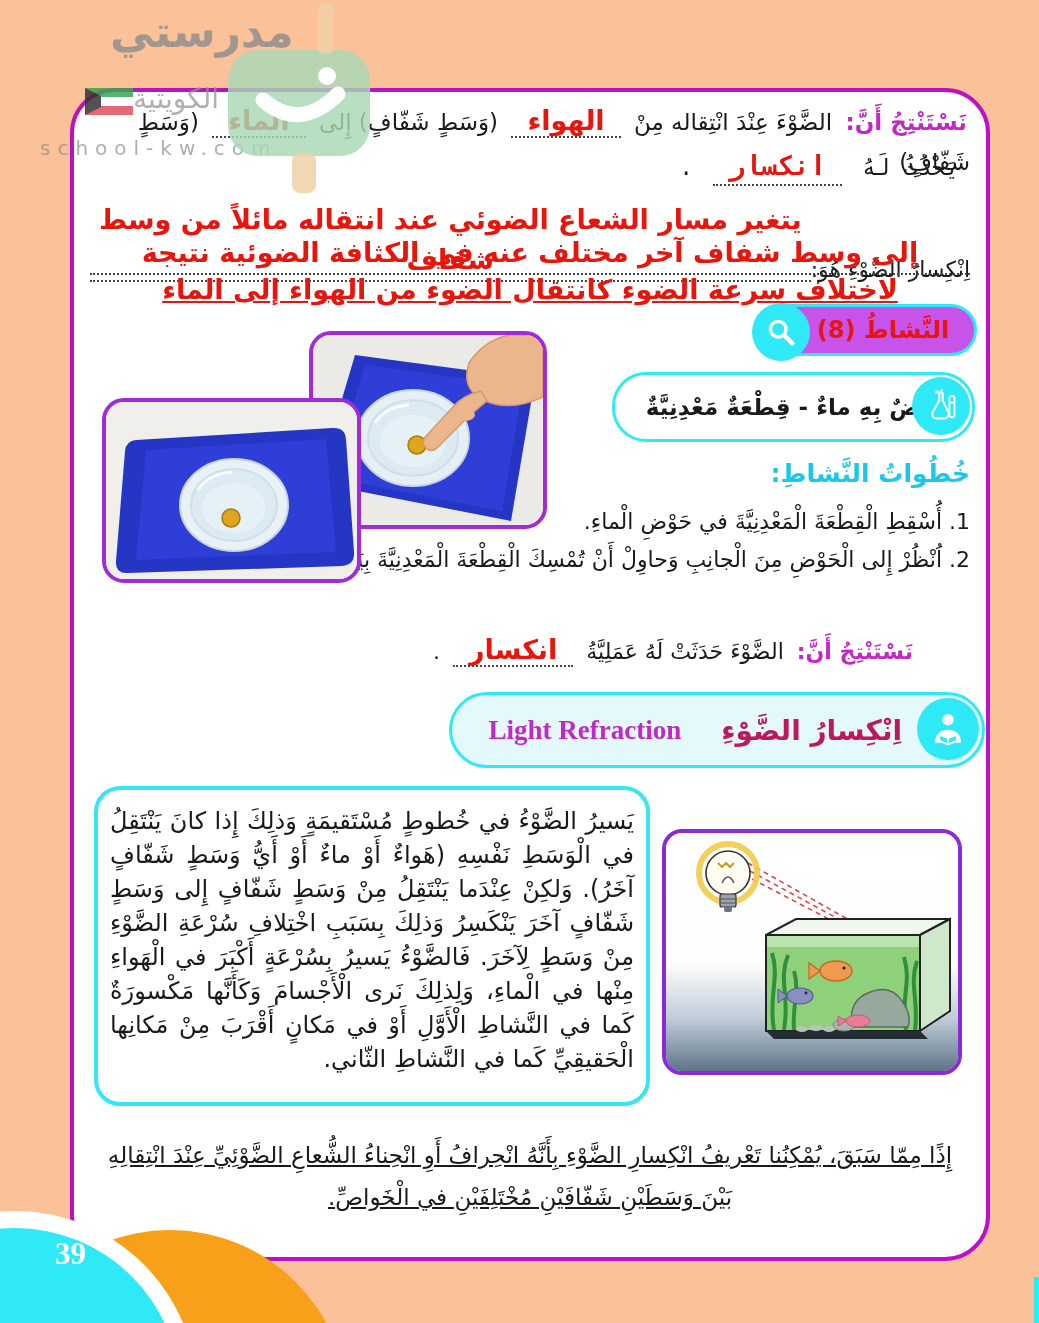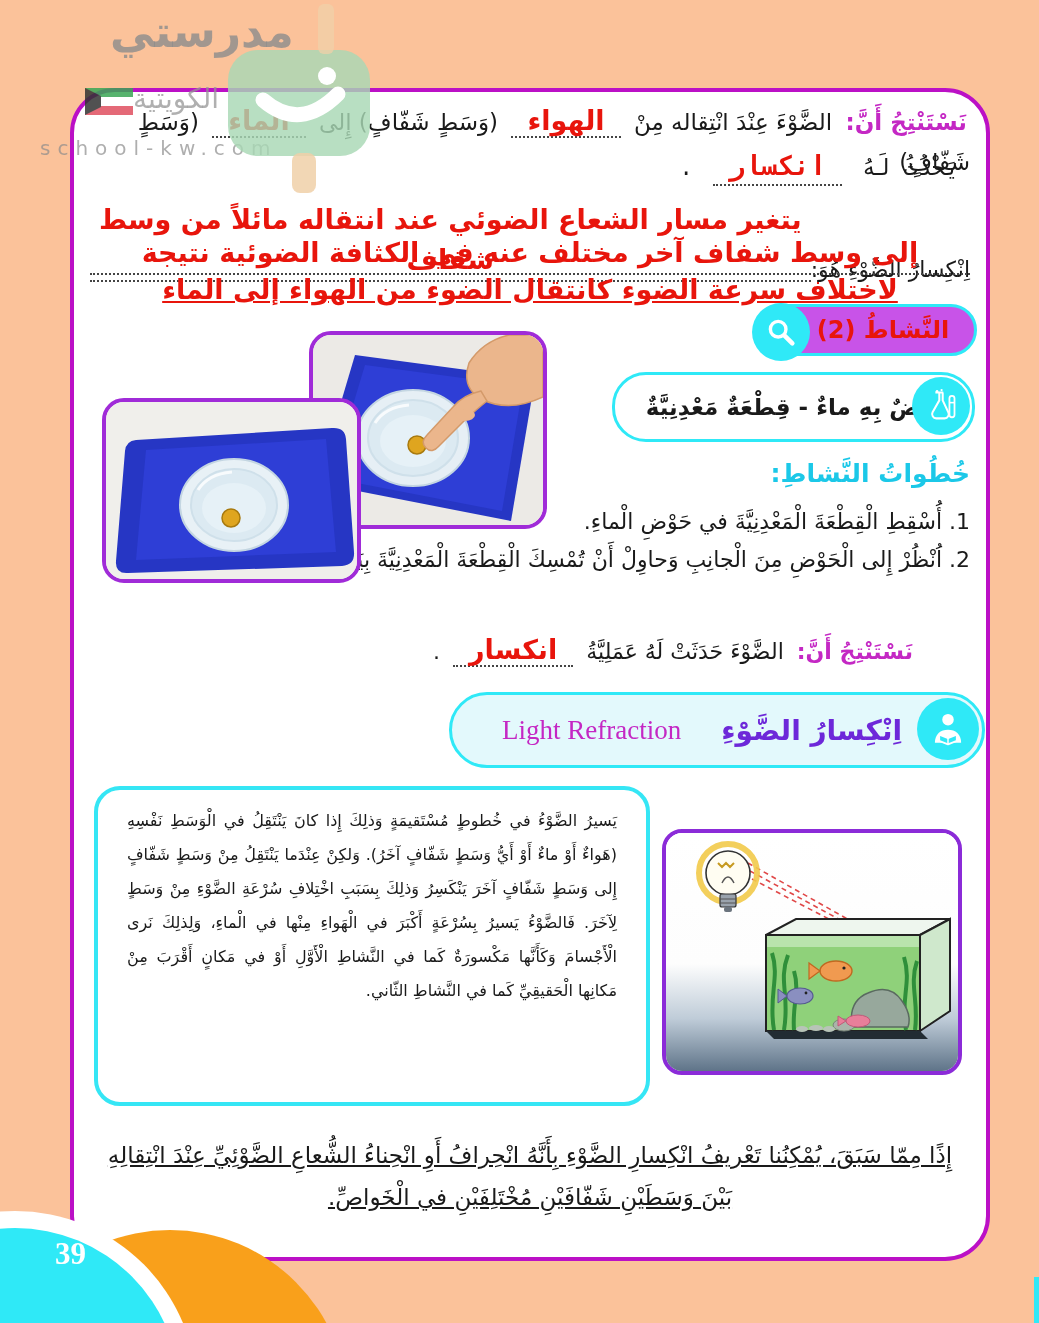--- a/index.html
+++ b/index.html
@@ -56,28 +56,28 @@
   
   .refr-pill{
     left:375px;top:600px;width:530px;height:70px;
     background:#E3F9FC;border:3px solid #2FE9F7;border-radius:38px;
     display:flex;flex-direction:row;align-items:center;direction:rtl;
   }
   .refr-circle{
     position:absolute;right:3px;top:3px;width:62px;height:62px;border-radius:50%;
     background:#2FE9F7;display:flex;align-items:center;justify-content:center;
   }
-  .refr-ar{color:#6d28d9;font-weight:bold;font-size:28px;margin-right:80px;}
-  .refr-en{color:#C428C4;font-weight:normal;font-size:27px;font-family:"Liberation Serif",serif;margin-right:40px;direction:ltr;}
+  .refr-ar{color:#be185d;font-weight:bold;font-size:28px;margin-right:80px;}
+  .refr-en{color:#C428C4;font-weight:bold;font-size:27px;font-family:"Liberation Serif",serif;margin-right:40px;direction:ltr;}
   
   .para-box{
     left:20px;top:694px;width:556px;height:320px;
     border:4px solid #35E6F5;border-radius:26px;background:#fff;
-    padding:14px 29px;box-sizing:border-box;
-    font-size:16px;line-height:34px;text-align:justify;text-align-last:right;
+    padding:14px 12px;box-sizing:border-box;
+    font-size:24px;line-height:34px;text-align:justify;text-align-last:right;
   }
   
   .aqua-box{
     left:588px;top:737px;width:292px;height:238px;
     border:4px solid #8B2BD8;border-radius:20px;background:#fff;overflow:hidden;z-index:5;
   }
   
   .summary{
     left:20px;top:1042px;width:872px;
     font-size:23px;line-height:42px;text-align:center;direction:rtl;text-decoration:underline;
@@ -137,21 +137,21 @@
   </div>
 
   <div class="abs rtl" style="top:100px;right:16px;left:16px;display:flex;align-items:flex-end;">
     <span class="def-label">اِنْكِسارُ الضَّوْءِ هُوَ:</span>
     <span class="def-row dotted" style="flex:1;margin-top:8px;">يتغير مسار الشعاع الضوئي عند انتقاله مائلاً من وسط شفاف</span>
   </div>
   <div class="abs def-row dotted rtl" style="top:141px;right:16px;left:16px;">إلى وسط شفاف آخر مختلف عنه في الكثافة الضوئية نتيجة</div>
   <div class="abs def-row rtl" style="top:178px;right:16px;left:16px;border:none;text-decoration:underline;">لاختلاف سرعة الضوء كانتقال الضوء من الهواء إلى الماء</div>
 
   <div class="abs act-badge">
-    <span class="t">النَّشاطُ (2)</span>
+    <span class="t">النَّشاطُ (8)</span>
     <span class="badge-circle">
       <svg width="34" height="34" viewBox="0 0 24 24">
         <circle cx="10" cy="10" r="5.5" fill="none" stroke="#fff" stroke-width="2.4"></circle>
         <line x1="14.5" y1="14.5" x2="20" y2="20" stroke="#fff" stroke-width="3.2" stroke-linecap="round"></line>
       </svg>
     </span>
   </div>
 
   <div class="abs materials rtl">
     <span class="mat-circle">

